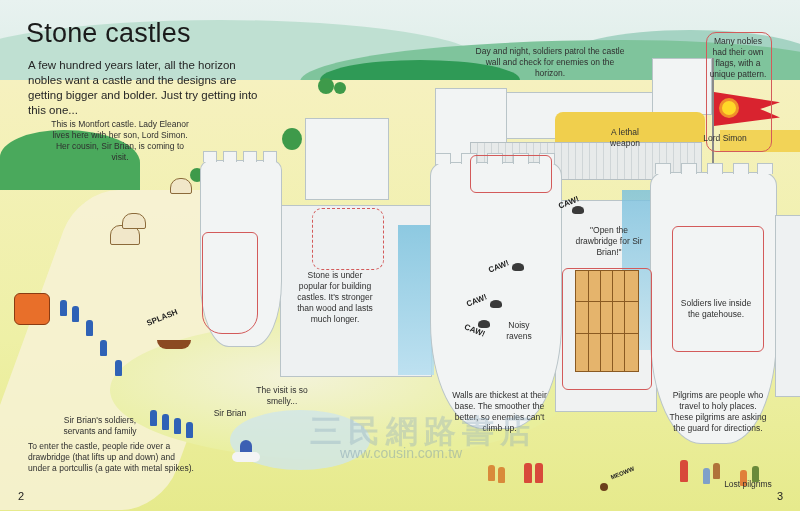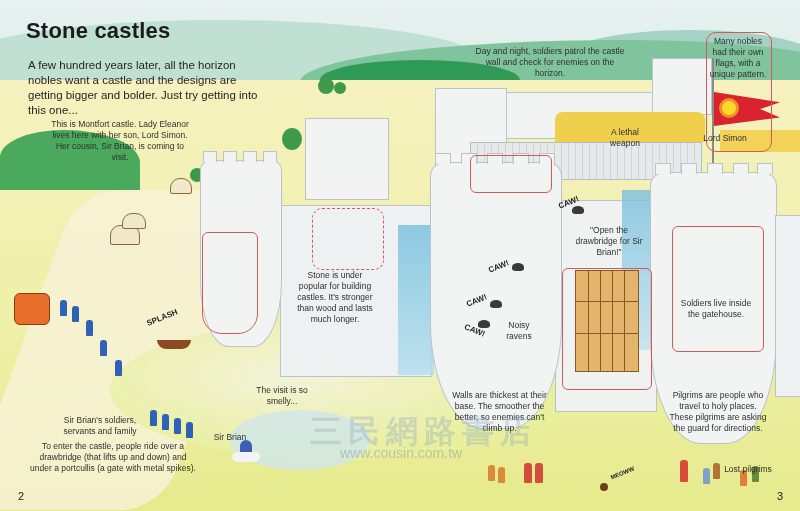--- a/index.html
+++ b/index.html
@@ -31,24 +31,24 @@
   .roof-slate{left:470px;top:142px;width:230px;height:36px;background:repeating-linear-gradient(90deg,#e7eaea 0 6px,#cfd5d7 6px 7px);border:1px solid #b5bfc3;}
   .thatch{left:555px;top:112px;width:150px;height:30px;background:#f0cf4d;border-radius:8px 8px 0 0;}
   .thatch2{left:720px;top:130px;width:80px;height:22px;background:#f2d357;}
   .door{left:575px;top:270px;width:62px;height:100px;background:#e5b46c;border:1px solid #8a5a22;}
   .door-plank{position:absolute;top:0;bottom:0;width:1px;background:#8a5a22;}
   .crenel{position:absolute;top:-10px;height:10px;background:#f2f4f4;border:1px solid #b9c4c8;border-bottom:none;}
   .flagpole{left:712px;top:58px;width:2px;height:115px;background:#8a8a8a;}
   .flag{left:714px;top:92px;width:66px;height:34px;background:#d9232f;clip-path:polygon(0 0,100% 30%,70% 50%,100% 75%,0 100%);}
   .sun{left:722px;top:101px;width:14px;height:14px;border-radius:50%;background:#ffd928;box-shadow:0 0 0 3px rgba(255,217,40,.6);}
   .callout{position:absolute;border:1.5px solid #d35a5a;border-radius:10px;}
-  .title{left:26px;top:18px;font-size:22px;font-weight:bold;color:#1b1b1b;letter-spacing:.2px;}
+  .title{left:26px;top:18px;font-size:27px;font-weight:normal;color:#1b1b1b;letter-spacing:.2px;}
   .intro{left:28px;top:58px;width:230px;font-size:11.5px;line-height:15px;color:#262626;}
   .txt{position:absolute;font-size:8.5px;line-height:11px;text-align:center;color:#2f2f2f;}
-  .txt-left{text-align:center;}
+  .txt-left{text-align:left;}
   .pagenum{font-size:11px;color:#222;}
   .caw{position:absolute;font-size:8px;font-weight:bold;color:#222;transform:rotate(-22deg);}
   .raven{position:absolute;width:12px;height:8px;background:#3a3a3a;border-radius:50% 50% 30% 30%;}
   .person{position:absolute;width:7px;height:16px;border-radius:3px 3px 1px 1px;}
   .watermark{left:310px;top:410px;font-size:32px;color:rgba(140,170,190,.35);font-weight:bold;letter-spacing:6px;}
   .watermark2{left:340px;top:445px;font-size:14px;color:rgba(120,150,170,.45);}
   .tree{position:absolute;border-radius:50%;background:#3e9a4a;}
   .boat{left:157px;top:340px;width:34px;height:9px;background:#8b4a22;border-radius:0 0 12px 12px;}
   .wagon{position:absolute;background:#f1e7c9;border:1px solid #8b6a3a;border-radius:10px 10px 2px 2px;}
   .carriage{left:14px;top:293px;width:34px;height:30px;background:#e86f2a;border:1px solid #8a3c12;border-radius:6px;}
@@ -166,23 +166,23 @@
 <div class="txt" style="left:470px;top:46px;width:160px;">Day and night, soldiers patrol the castle wall and check for enemies on the horizon.</div>
 <div class="txt" style="left:708px;top:36px;width:60px;">Many nobles had their own flags, with a unique pattern.</div>
 <div class="txt" style="left:608px;top:127px;width:34px;">A lethal weapon</div>
 <div class="txt" style="left:700px;top:133px;width:50px;">Lord Simon</div>
 <div class="txt" style="left:295px;top:270px;width:80px;">Stone is under popular for building castles. It's stronger than wood and lasts much longer.</div>
 <div class="txt" style="left:575px;top:225px;width:68px;">"Open the drawbridge for Sir Brian!"</div>
 <div class="txt" style="left:676px;top:298px;width:80px;">Soldiers live inside the gatehouse.</div>
 <div class="txt" style="left:504px;top:320px;width:30px;">Noisy ravens</div>
 <div class="txt" style="left:452px;top:390px;width:95px;">Walls are thickest at their base. The smoother the better, so enemies can't climb up.</div>
 <div class="txt" style="left:668px;top:390px;width:100px;">Pilgrims are people who travel to holy places. These pilgrims are asking the guard for directions.</div>
-<div class="txt" style="left:723px;top:464px;width:50px;">Lost pilgrims</div>
+<div class="txt" style="left:723px;top:479px;width:50px;">Lost pilgrims</div>
 <div class="txt" style="left:256px;top:385px;width:52px;">The visit is so smelly...</div>
-<div class="txt" style="left:210px;top:432px;width:40px;">Sir Brian</div>
+<div class="txt" style="left:210px;top:408px;width:40px;">Sir Brian</div>
 <div class="txt" style="left:60px;top:415px;width:80px;">Sir Brian's soldiers, servants and family</div>
 <div class="txt txt-left" style="left:28px;top:441px;width:170px;font-size:8.5px;">To enter the castle, people ride over a drawbridge (that lifts up and down) and under a portcullis (a gate with metal spikes).</div>
 <div class="caw" style="left:146px;top:313px;">SPLASH</div>
 <div class="caw" style="left:488px;top:262px;">CAW!</div>
 <div class="caw" style="left:466px;top:296px;">CAW!</div>
 <div class="caw" style="left:464px;top:326px;transform:rotate(22deg);">CAW!</div>
 <div class="caw" style="left:558px;top:198px;">CAW!</div>
 <div class="caw" style="left:610px;top:470px;font-size:6px;">MEOWW</div>
 
 <div class="abs watermark">三民網路書店</div>

